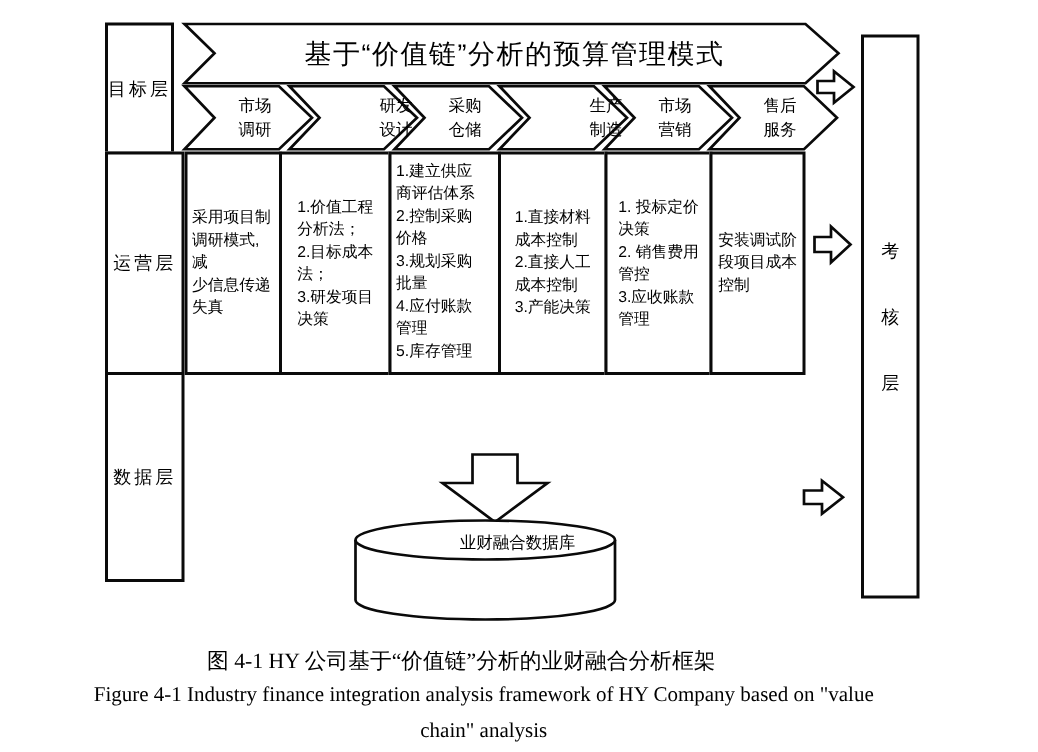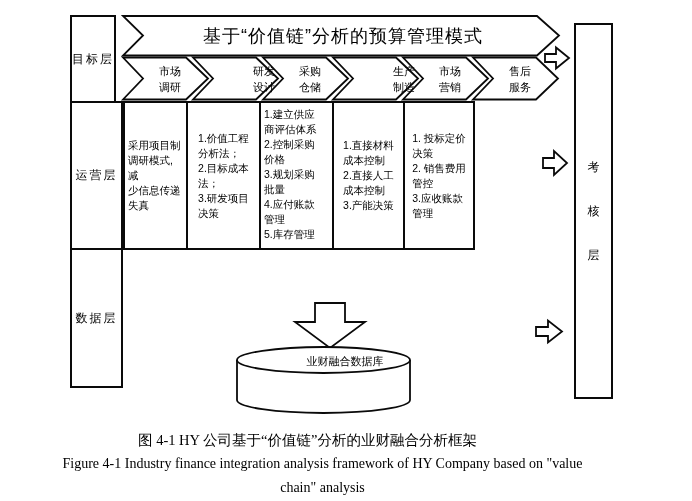--- a/index.html
+++ b/index.html
@@ -104,20 +104,23 @@
 成本控制
 2.直接人工
 成本控制
 3.产能决策</div>
   <div class="abs box cell pre flexc" style="left:403px;top:101px;width:72px;height:149px;text-align:left;">1. 投标定价
 决策
 2. 销售费用
 管控
 3.应收账款
 管理</div>
+  <div class="abs box cell pre flexc" style="left:473px;top:101px;width:64px;height:149px;text-align:left;">安装调试阶
+段项目成本
+控制</div>
 
 
   <div class="abs db-label" style="left:280px;top:354px;width:130px;">业财融合数据库</div>
 
   <div class="abs box flexc assess-text pre" style="left:574px;top:23px;width:39px;height:376px;">考
 核
 层</div>
 
   <div class="abs caption cap-zh" style="left:0;top:431px;width:615px;">图 4-1  HY 公司基于“价值链”分析的业财融合分析框架</div>
   <div class="abs caption cap-en" style="left:0;top:456px;width:645px;">Figure 4-1 Industry finance integration analysis framework of HY Company based on "value</div>

